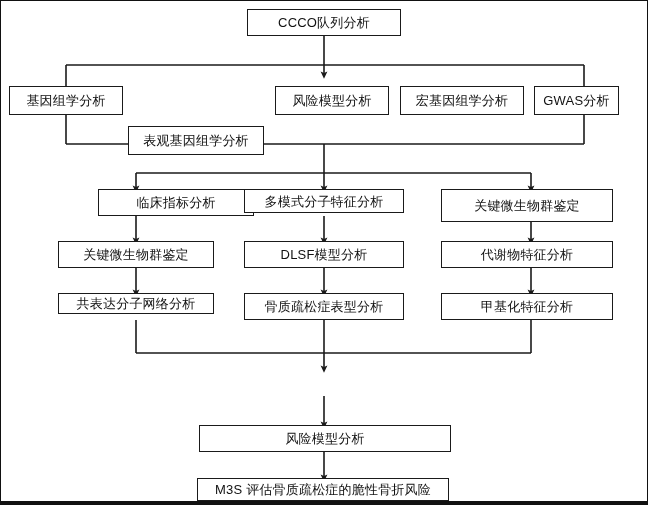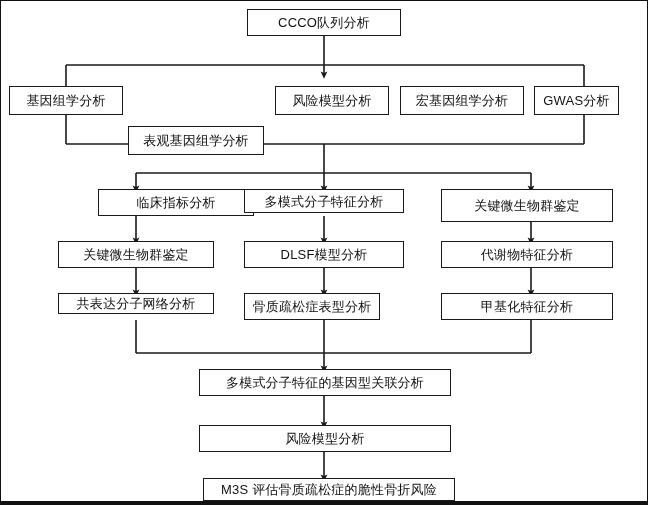--- a/index.html
+++ b/index.html
@@ -125,37 +125,34 @@
   <div class="node" style="left:57px; top:292px; width:156px; height:21px;">
     <span>共表达分子网络分析</span>
   </div>
 
   <div class="node" style="left:243px; top:188px; width:160px; height:24px;">
     <span>多模式分子特征分析</span>
   </div>
   <div class="node" style="left:243px; top:240px; width:160px; height:27px;">
     <span>DLSF模型分析</span>
   </div>
-  <div class="node" style="left:243px; top:292px; width:136px; height:27px;">
+  <div class="node" style="left:243px; top:292px; width:160px; height:27px;">
     <span>骨质疏松症表型分析</span>
   </div>
 
   <div class="node" style="left:440px; top:188px; width:172px; height:33px;">
     <span>关键微生物群鉴定</span>
   </div>
   <div class="node" style="left:440px; top:240px; width:172px; height:27px;">
     <span>代谢物特征分析</span>
   </div>
   <div class="node" style="left:440px; top:292px; width:172px; height:27px;">
     <span>甲基化特征分析</span>
   </div>
 
-  <div class="node" style="left:198px; top:368px; width:252px; height:27px;">
-    <span>多模式分子特征的基因型关联分析</span>
-  </div>
   <div class="node" style="left:198px; top:424px; width:252px; height:27px;">
     <span>风险模型分析</span>
   </div>
-  <div class="node" style="left:202px; top:477px; width:252px; height:23px;">
+  <div class="node" style="left:196px; top:477px; width:252px; height:23px;">
     <span>M3S 评估骨质疏松症的脆性骨折风险</span>
   </div>
 
 </div>
 
 </body></html>

